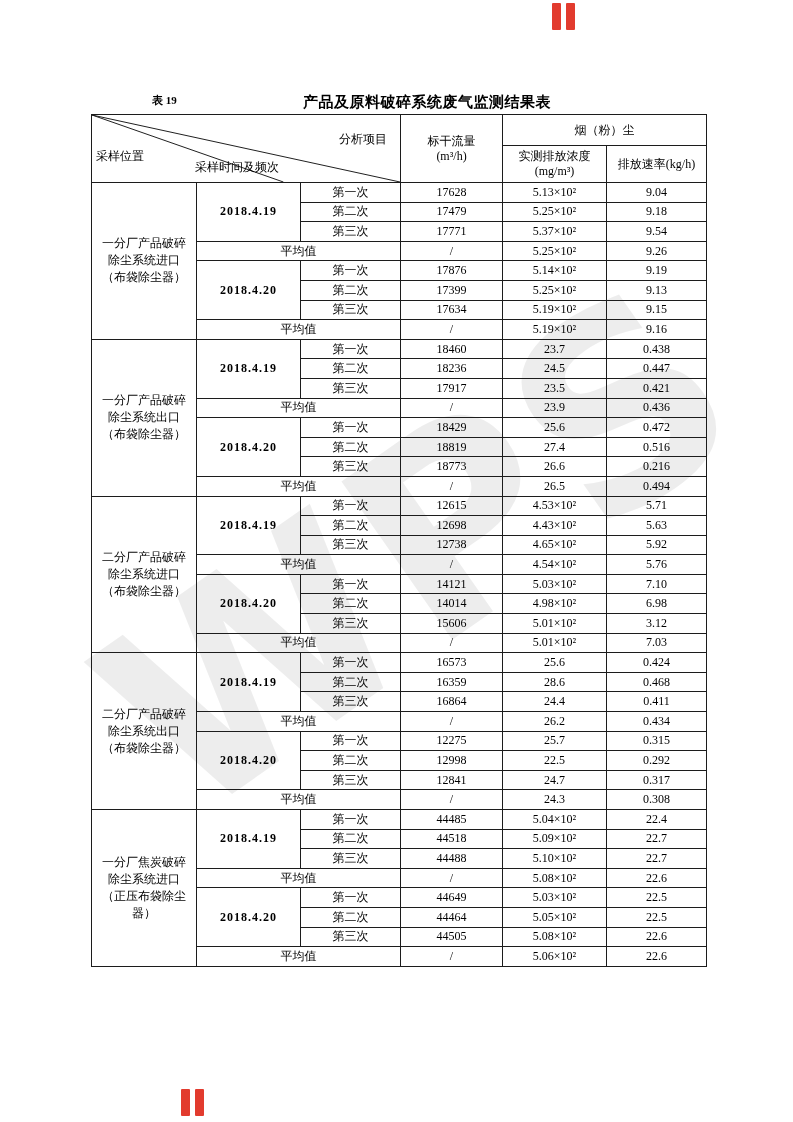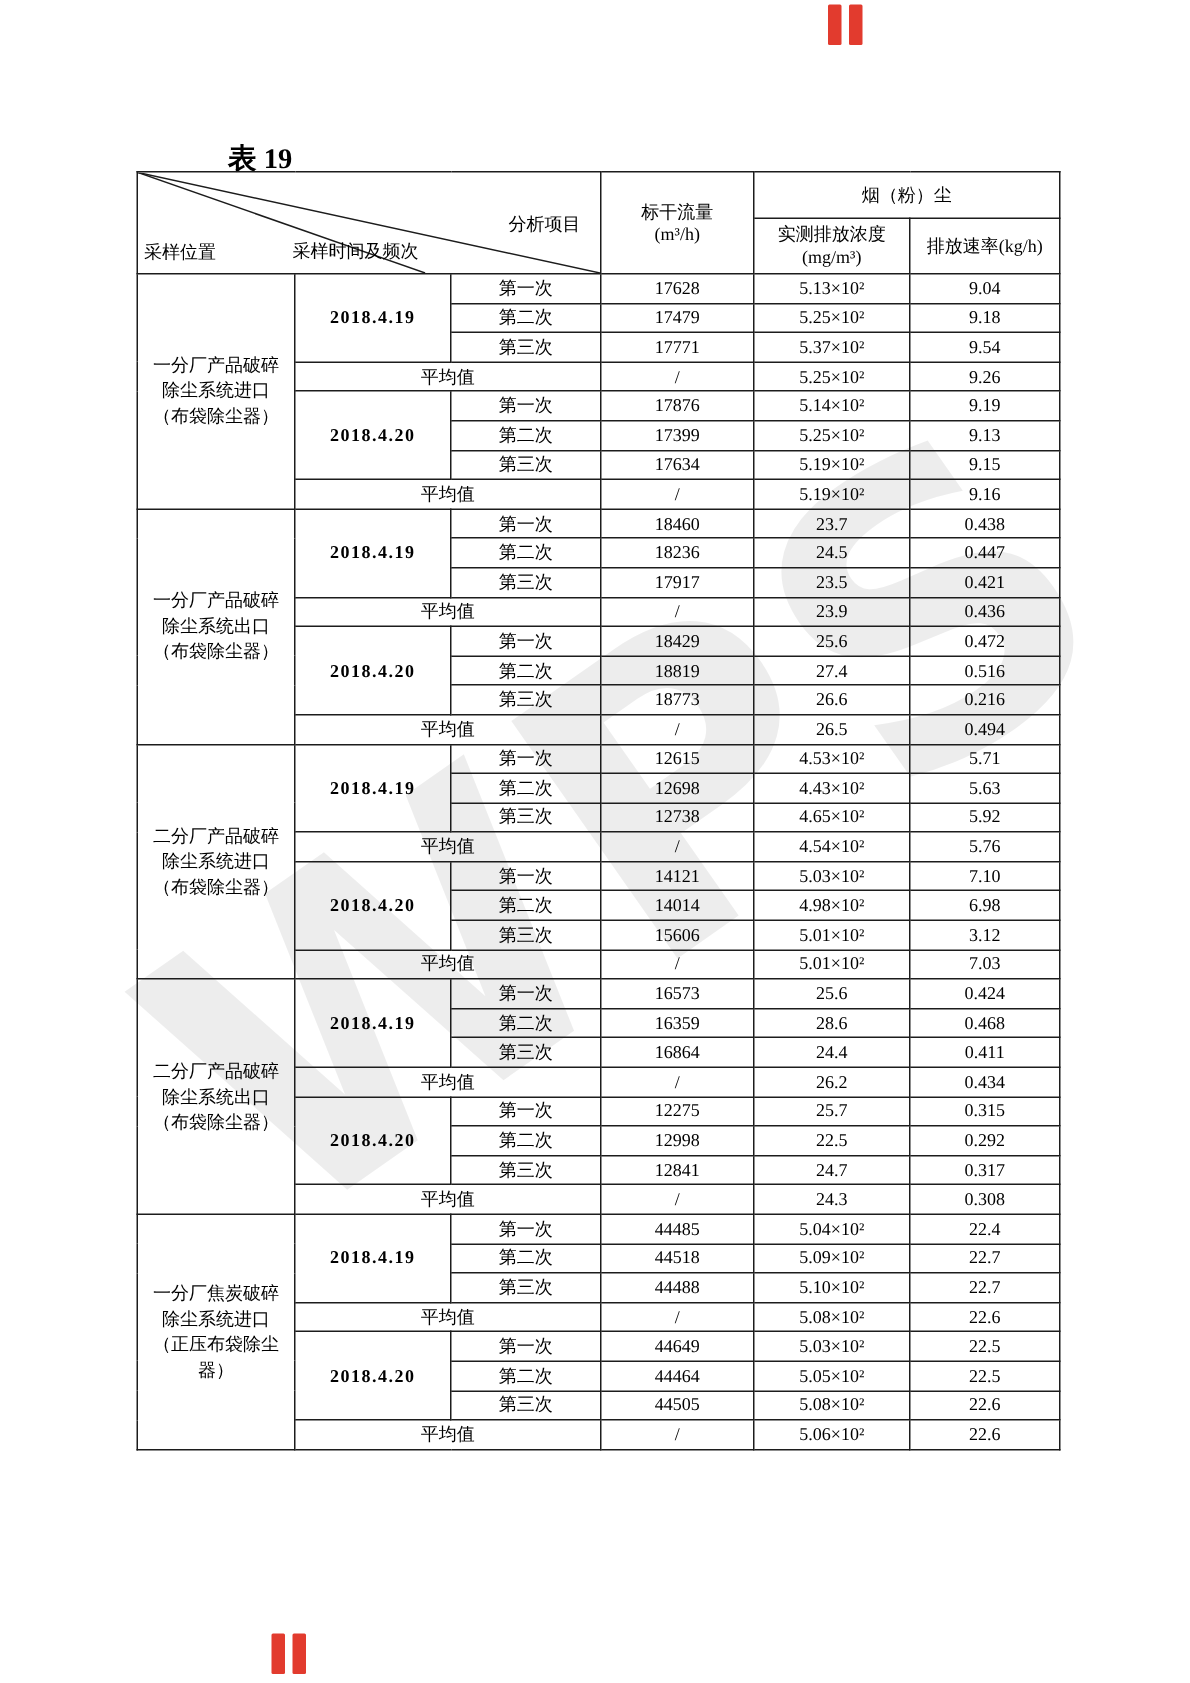--- a/index.html
+++ b/index.html
@@ -29,21 +29,21 @@
     pointer-events:none;
   }
   
   .stamp{position:absolute;display:flex;gap:5px;}
   .stamp .bar{width:9px;height:27px;border-radius:1px;}
   .stamp-top{left:552px;top:3px;}
   .stamp-bottom{left:181px;top:1089px;}
   
   .table-label{
     position:absolute;left:152px;top:93px;
-    font-weight:bold;font-size:19px;white-space:nowrap;
+    font-weight:bold;font-size:11px;white-space:nowrap;
   }
   .doc-title{
     position:absolute;left:303px;top:93px;
     font-weight:bold;font-size:15px;letter-spacing:0.5px;white-space:nowrap;
   }
   
   table.results{
     position:absolute;left:91px;top:114px;
     border-collapse:collapse;table-layout:fixed;
     width:616px;
@@ -57,22 +57,22 @@
   tr.h1{height:31px;}
   tr.h2{height:37px;}
   tbody.data tr{height:19.6px;}
   td.pre{white-space:pre-line;line-height:15px;}
   td.loc{white-space:pre-line;line-height:17px;font-size:12px;margin-top:24px;}
   td.date{letter-spacing:1px;font-weight:bold;}
   
   td.corner{position:relative;padding:0;}
   td.corner svg{position:absolute;left:0;top:0;width:100%;height:100%;}
   td.corner .lbl{position:absolute;font-size:12px;white-space:nowrap;}
-  .lbl-analysis{right:13px;top:26px;}
-  .lbl-position{left:4px;bottom:5px;}
+  .lbl-analysis{right:13px;top:16px;}
+  .lbl-position{left:4px;bottom:17px;}
   .lbl-time{left:103px;bottom:6px;}
   
   .page-number{
     position:absolute;left:0;top:1042px;width:100%;
     text-align:center;font-size:12px;
   }
 </style>
 </head>
 <body>
 
@@ -83,20 +83,21 @@
   <div class="stamp stamp-top">
     <div class="bar" style="background: rgb(226, 59, 46);"></div>
     <div class="bar" style="background: rgb(226, 59, 46);"></div>
   </div>
   <div class="stamp stamp-bottom">
     <div class="bar" style="background: rgb(226, 59, 46);"></div>
     <div class="bar" style="background: rgb(226, 59, 46);"></div>
   </div>
 
   <div class="table-label">表 19</div>
+  <div class="doc-title">产品及原料破碎系统废气监测结果表</div>
 
   <table class="results">
     <colgroup>
       <col style="width:105px">
         <col style="width:104px">
         <col style="width:100px">
       <col style="width:102px">
         <col style="width:104px">
         <col style="width:100px">
     </colgroup>

